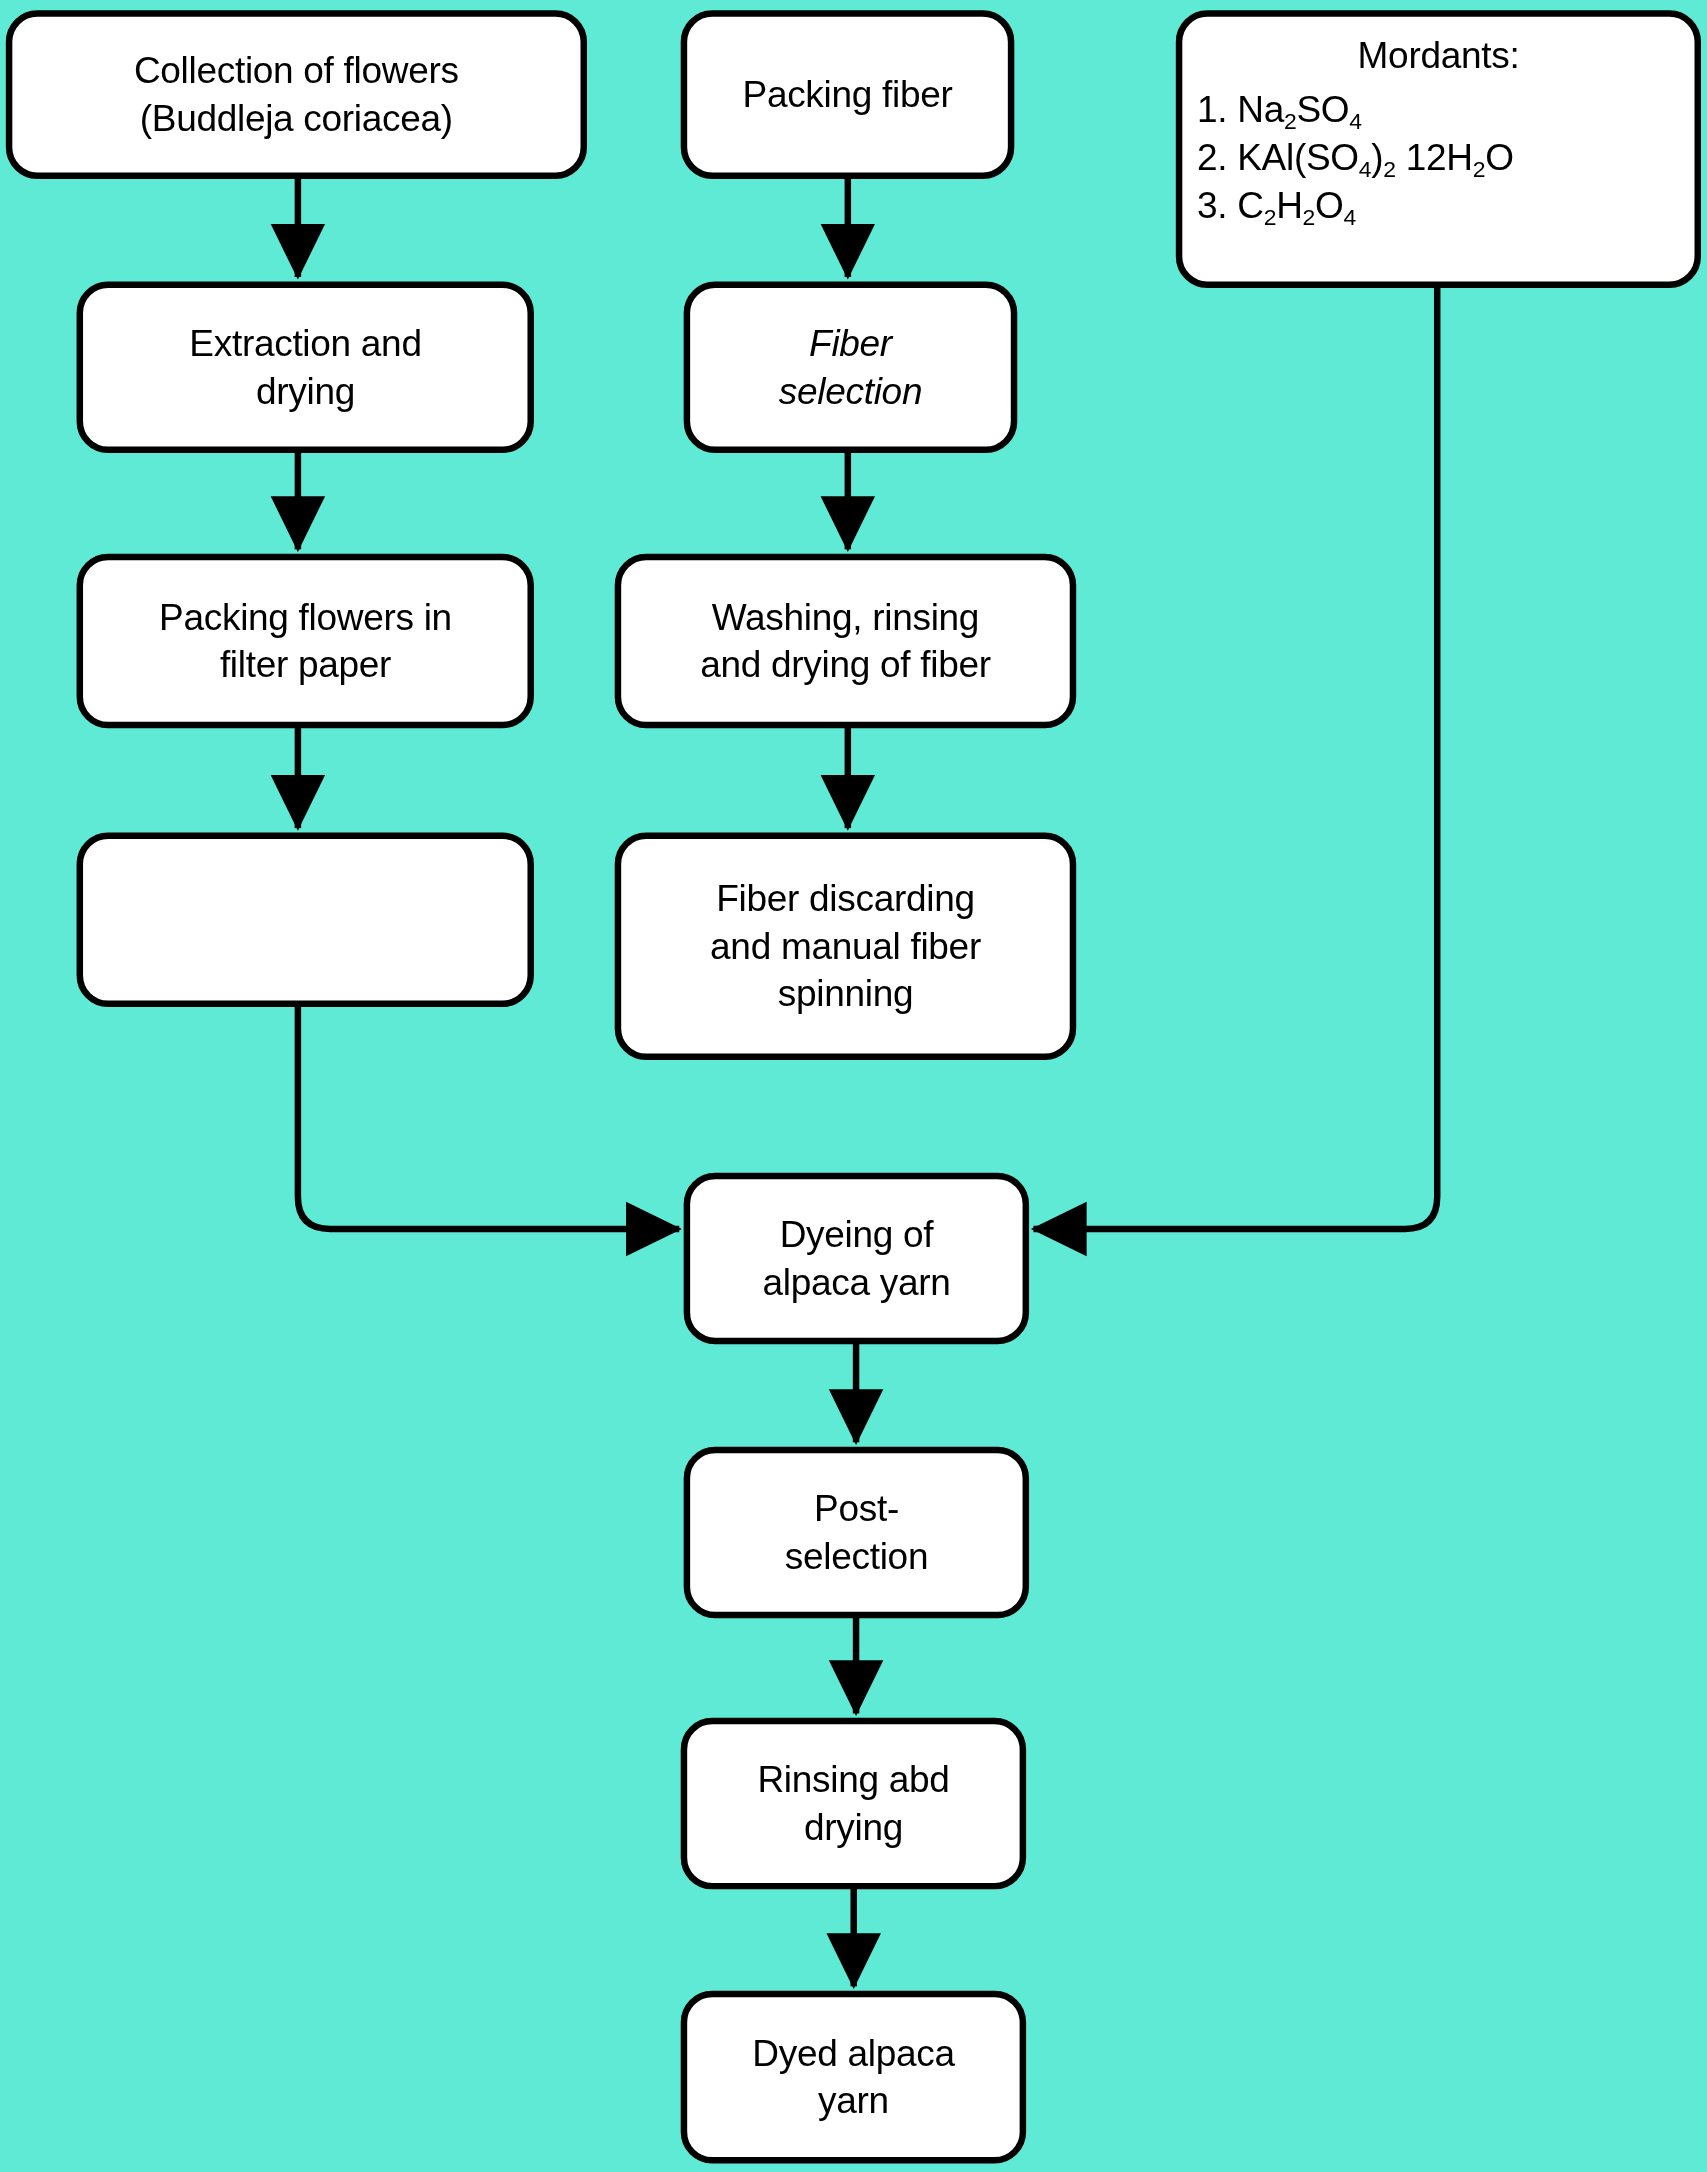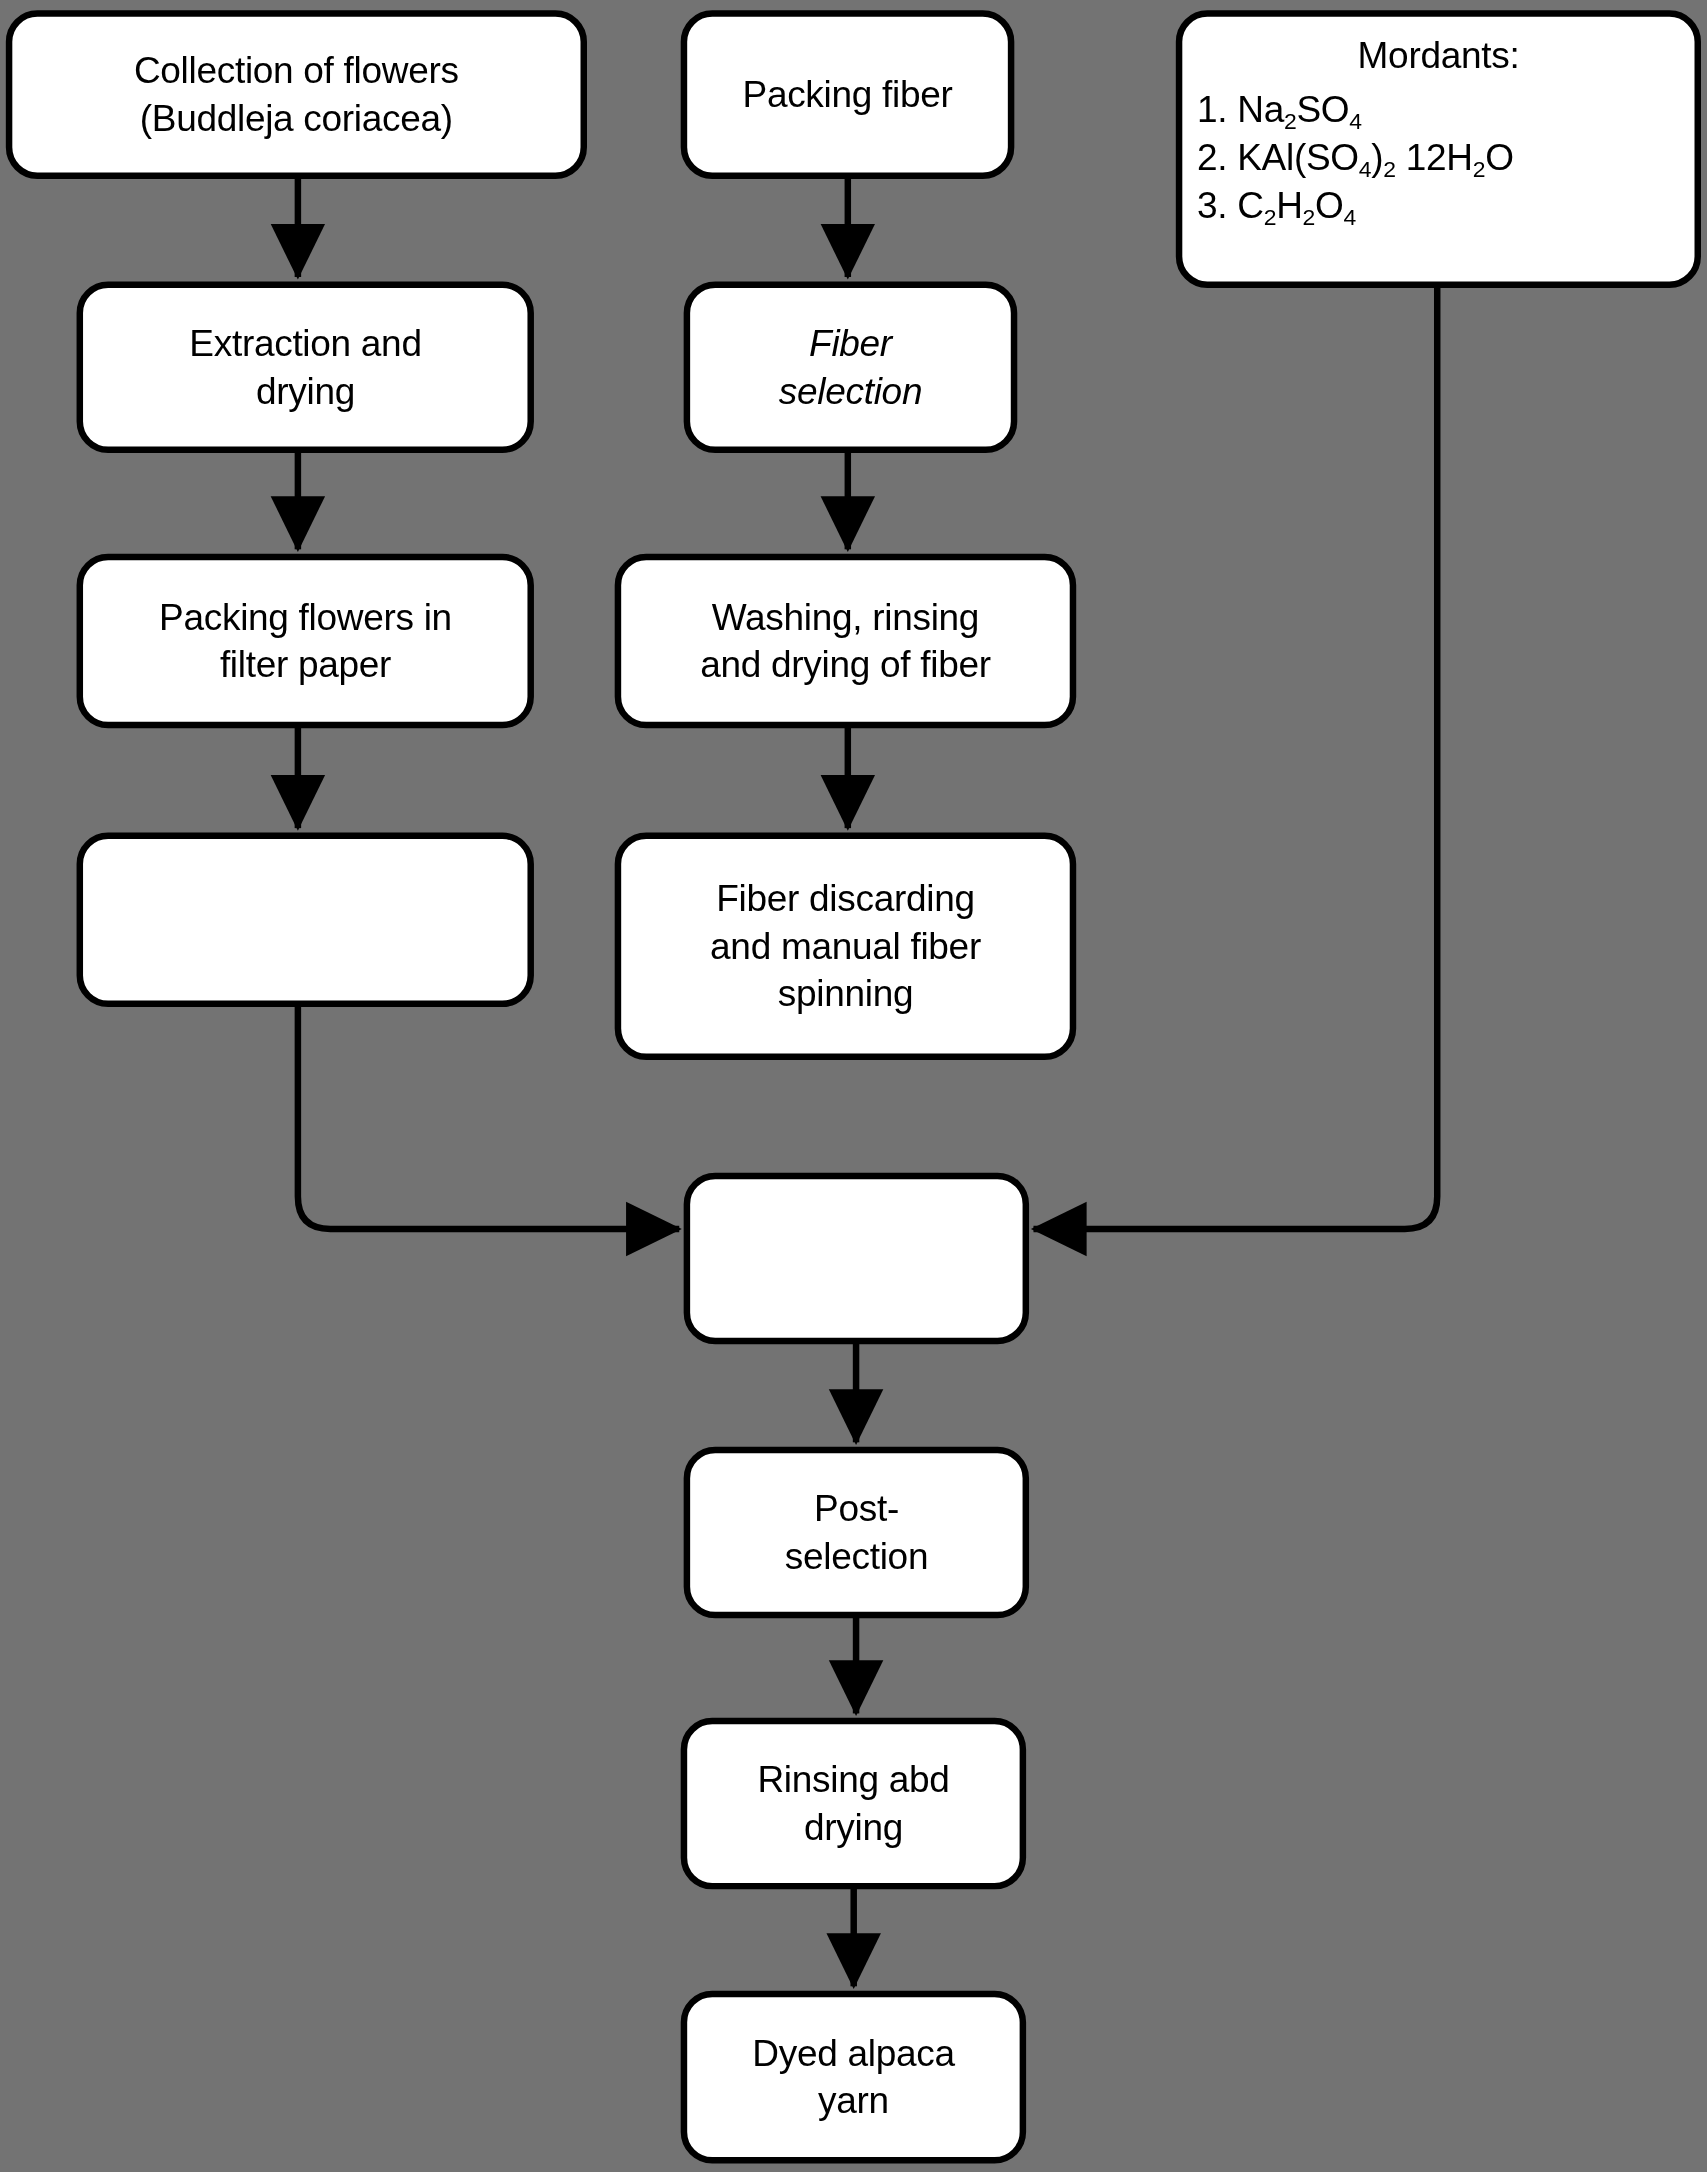--- a/index.html
+++ b/index.html
@@ -8,21 +8,21 @@
     background: #ffffff;
   }
   body {
     font-family: "Liberation Sans", sans-serif;
     color: #000000;
   }
   #stage {
     position: relative;
     width: 1708px;
     height: 2172px;
-    background: #737373;
+    background: #5eead4;
     overflow: hidden;
   }
   #flow-svg {
     position: absolute;
     left: 0;
     top: 0;
     width: 1708px;
     height: 2172px;
   }
   .node-label {
@@ -128,20 +128,22 @@
 filter paper</div>
 
   <div class="node-label" style="left:618px;top:557px;  width:455px; height:168px;">Washing, rinsing
 and drying of fiber</div>
 
 
   <div class="node-label" style="left:618px;top:836px; width:455px; height:221px;">Fiber discarding
 and manual fiber
 spinning</div>
 
+  <div class="node-label" style="left:687px;top:1176px; width:339px; height:165px;">Dyeing of
+alpaca yarn</div>
 
   <div class="node-label" style="left:687px;top:1450px; width:339px; height:165px;">Post-
 selection</div>
 
   <div class="node-label" style="left:684px;top:1721px; width:339px; height:165px;">Rinsing abd
 drying</div>
 
   <div class="node-label" style="left:684px;top:1994px; width:339px; height:166px;text-align:center;">Dyed alpaca
 yarn</div>
 

